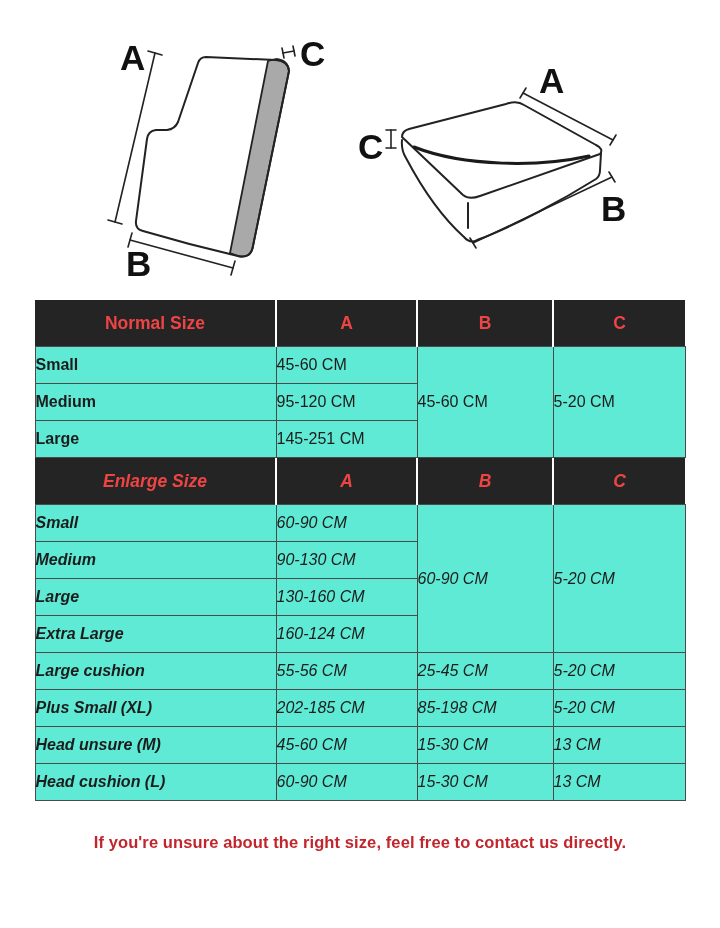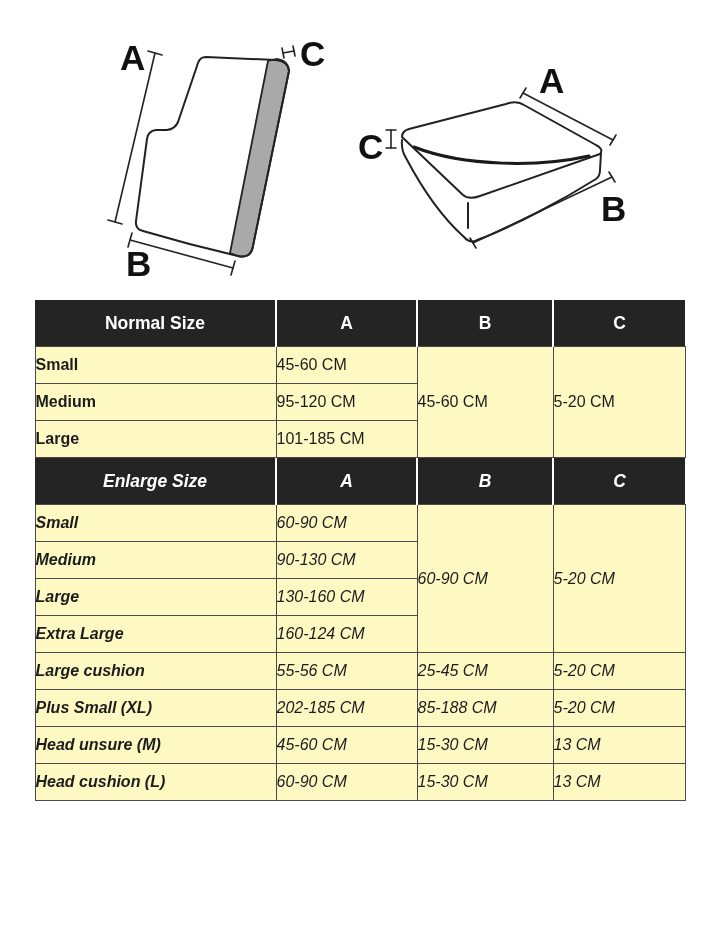--- a/index.html
+++ b/index.html
@@ -11,27 +11,27 @@
 
   table.size-table {
     width:650px; margin:0 auto; border-collapse:collapse; table-layout:fixed;
   }
   table.size-table col.c-label { width:241px; }
   table.size-table col.c-a { width:141px; }
   table.size-table col.c-b { width:136px; }
   table.size-table col.c-c { width:132px; }
 
   table.size-table th {
-    background:#242424; color:#ffffff; font-weight:bold; font-size:17.5px;
+    background:#242424; color:#ef4444; font-weight:bold; font-size:17.5px;
     height:46px; text-align:center; padding:0; border:none;
     border-right:2px solid #ffffff;
   }
   table.size-table th:last-child { border-right:none; }
   table.size-table td {
-    border:1.5px solid #4a4a4a; height:36px; padding:0; background:#fef9c3;
+    border:1.5px solid #4a4a4a; height:36px; padding:0; background:#5eead4;
     font-size:16px; color:#1c1c1c; vertical-align:middle;
   }
   td.label-cell { font-weight:bold; text-align:left; padding-left:14px; font-size:17px; color:#111111; }
   td.value-cell { text-align:left; padding-right:12px; }
 
   .t1 { margin-top:12px; }
   .t2 { margin-top:22px;font-style:italic; }
 
   .footer-note {
     margin-top:32px; text-align:center; font-weight:bold; font-size:16.5px;
@@ -135,21 +135,21 @@
         <td class="value-cell">45-60 CM</td>
         <td class="value-cell" rowspan="3">45-60 CM</td>
         <td class="value-cell" rowspan="3">5-20 CM</td>
       </tr>
       <tr>
         <td class="label-cell">Medium</td>
         <td class="value-cell">95-120 CM</td>
       </tr>
       <tr>
         <td class="label-cell">Large</td>
-        <td class="value-cell">101-185 CM</td>
+        <td class="value-cell">145-251 CM</td>
       </tr>
     </tbody>
   </table>
 
   <table class="size-table t2">
     <colgroup>
         <col class="c-label">
         <col class="c-a">
         <col class="c-b">
         <col class="c-c">
@@ -183,32 +183,33 @@
       </tr>
       <tr>
         <td class="label-cell">Large cushion</td>
         <td class="value-cell">55-56 CM</td>
         <td class="value-cell">25-45 CM</td>
         <td class="value-cell">5-20 CM</td>
       </tr>
       <tr>
         <td class="label-cell">Plus Small (XL)</td>
         <td class="value-cell">202-185 CM</td>
-        <td class="value-cell">85-188 CM</td>
+        <td class="value-cell">85-198 CM</td>
         <td class="value-cell">5-20 CM</td>
       </tr>
       <tr>
         <td class="label-cell">Head unsure (M)</td>
         <td class="value-cell">45-60 CM</td>
         <td class="value-cell">15-30 CM</td>
         <td class="value-cell">13 CM</td>
       </tr>
       <tr>
         <td class="label-cell">Head cushion (L)</td>
         <td class="value-cell">60-90 CM</td>
         <td class="value-cell">15-30 CM</td>
         <td class="value-cell">13 CM</td>
       </tr>
     </tbody>
   </table>
 
+  <div class="footer-note">If you're unsure about the right size, feel free to contact us directly.</div>
 
 </div>
 
 </body></html>

